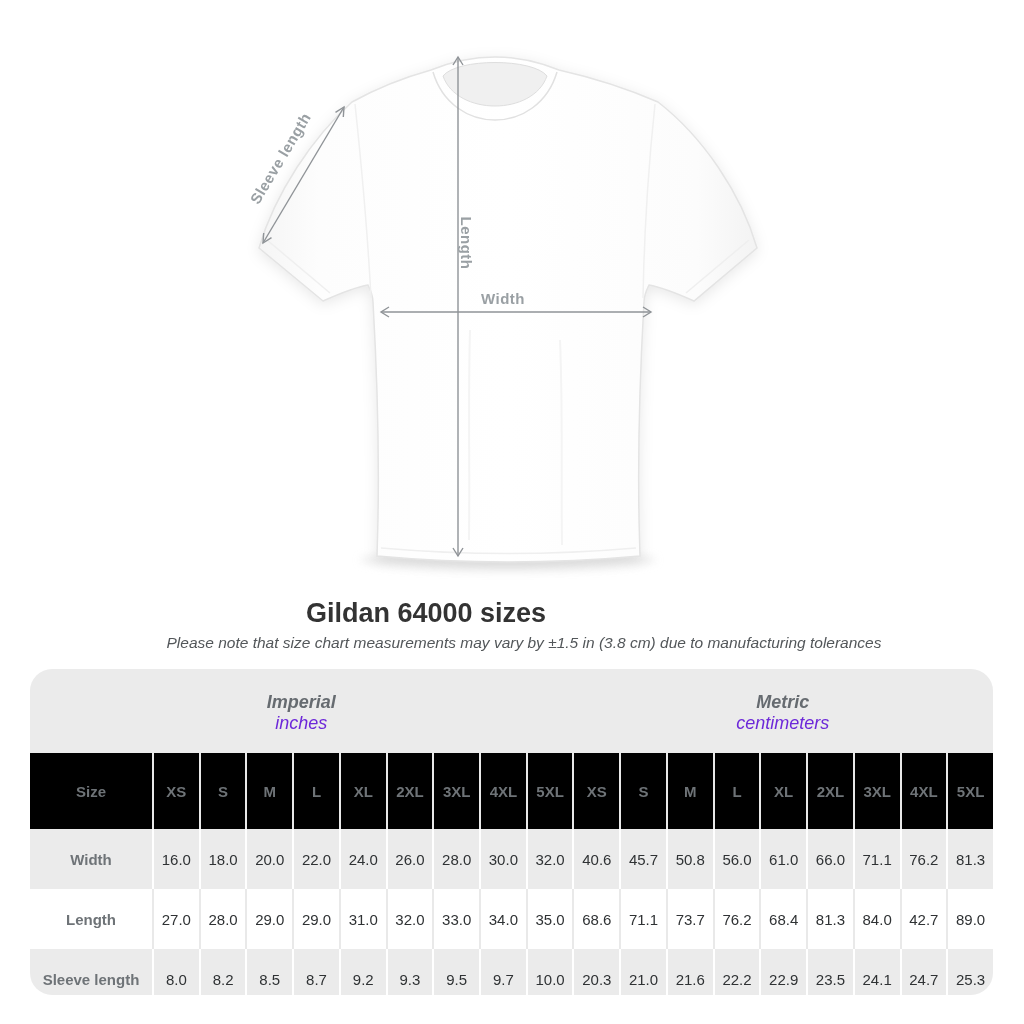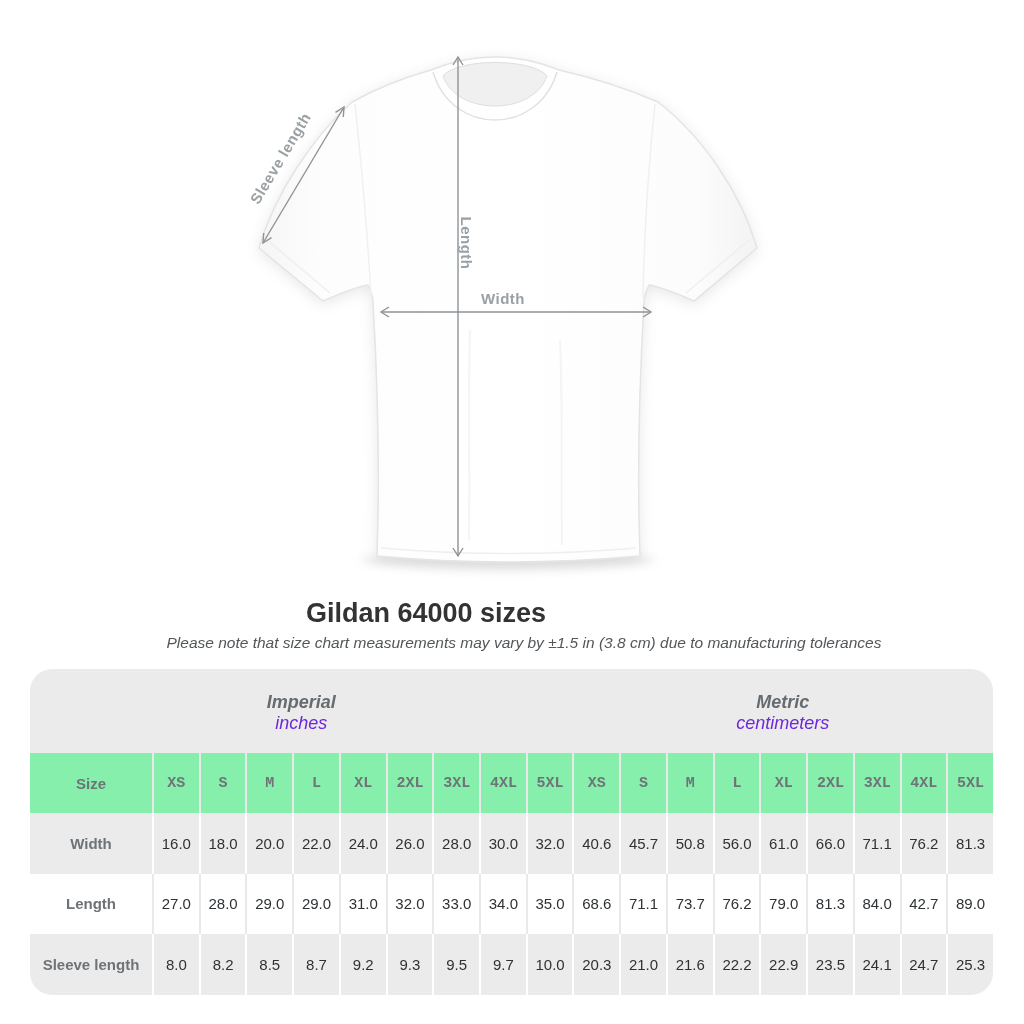--- a/index.html
+++ b/index.html
@@ -22,31 +22,31 @@
   
   .table-wrap{position:absolute;left:30px;top:669px;width:963px;height:326px;
               border-radius:22px;overflow:hidden;background:#ffffff;}
   table{border-collapse:separate;border-spacing:0;table-layout:fixed;width:100%;height:100%;}
   th,td{padding:0;text-align:center;vertical-align:middle;font-weight:normal;}
 
   tr.band th{background:#ebebeb;height:84px;}
   .g-label{font-style:italic;font-weight:bold;font-size:18px;line-height:24px;color:#666b70;}
   .g-unit{font-style:italic;font-size:18px;line-height:19px;color:#6d28d9;}
 
-  tr.sizes th{background:#86efac;height:60px;}
+  tr.sizes th{background:#000000;height:76px;}
   tr.r-white{background:#ffffff;}
   tr.r-gray{background:#ebebeb;}
   tr.r-white td,tr.r-white th{height:60px;}
   tr.r-gray td,tr.r-gray th{height:60px;}
 
   .rowlab{font-weight:bold;font-size:15px;color:#6e7377;}
   tr.sizes th{font-weight:bold;font-size:15px;color:#6e7377;}
   td{font-size:15px;color:#2f3234;}
 
-  tr.sizes > th + th{border-left:2px solid #e9e9e9;font-family:Liberation Mono, monospace;}
+  tr.sizes > th + th{border-left:2px solid #e9e9e9;}
   tr.r-white > * + *{border-left:2px solid #e9e9e9;}
   tr.r-gray > * + *{border-left:2px solid #ffffff;}
 </style>
 </head>
 <body>
 
 <div class="page">
 
   <div class="figure">
     <svg viewBox="0 0 1024 580">
@@ -211,21 +211,21 @@
           <td>29.0</td>
           <td>31.0</td>
           <td>32.0</td>
           <td>33.0</td>
           <td>34.0</td>
           <td>35.0</td>
           <td>68.6</td>
           <td>71.1</td>
           <td>73.7</td>
           <td>76.2</td>
-          <td>79.0</td>
+          <td>68.4</td>
           <td>81.3</td>
           <td>84.0</td>
           <td>42.7</td>
           <td>89.0</td>
         </tr>
         <tr class="r-gray">
           <th class="rowlab">Sleeve length</th>
           <td>8.0</td>
           <td>8.2</td>
           <td>8.5</td>

